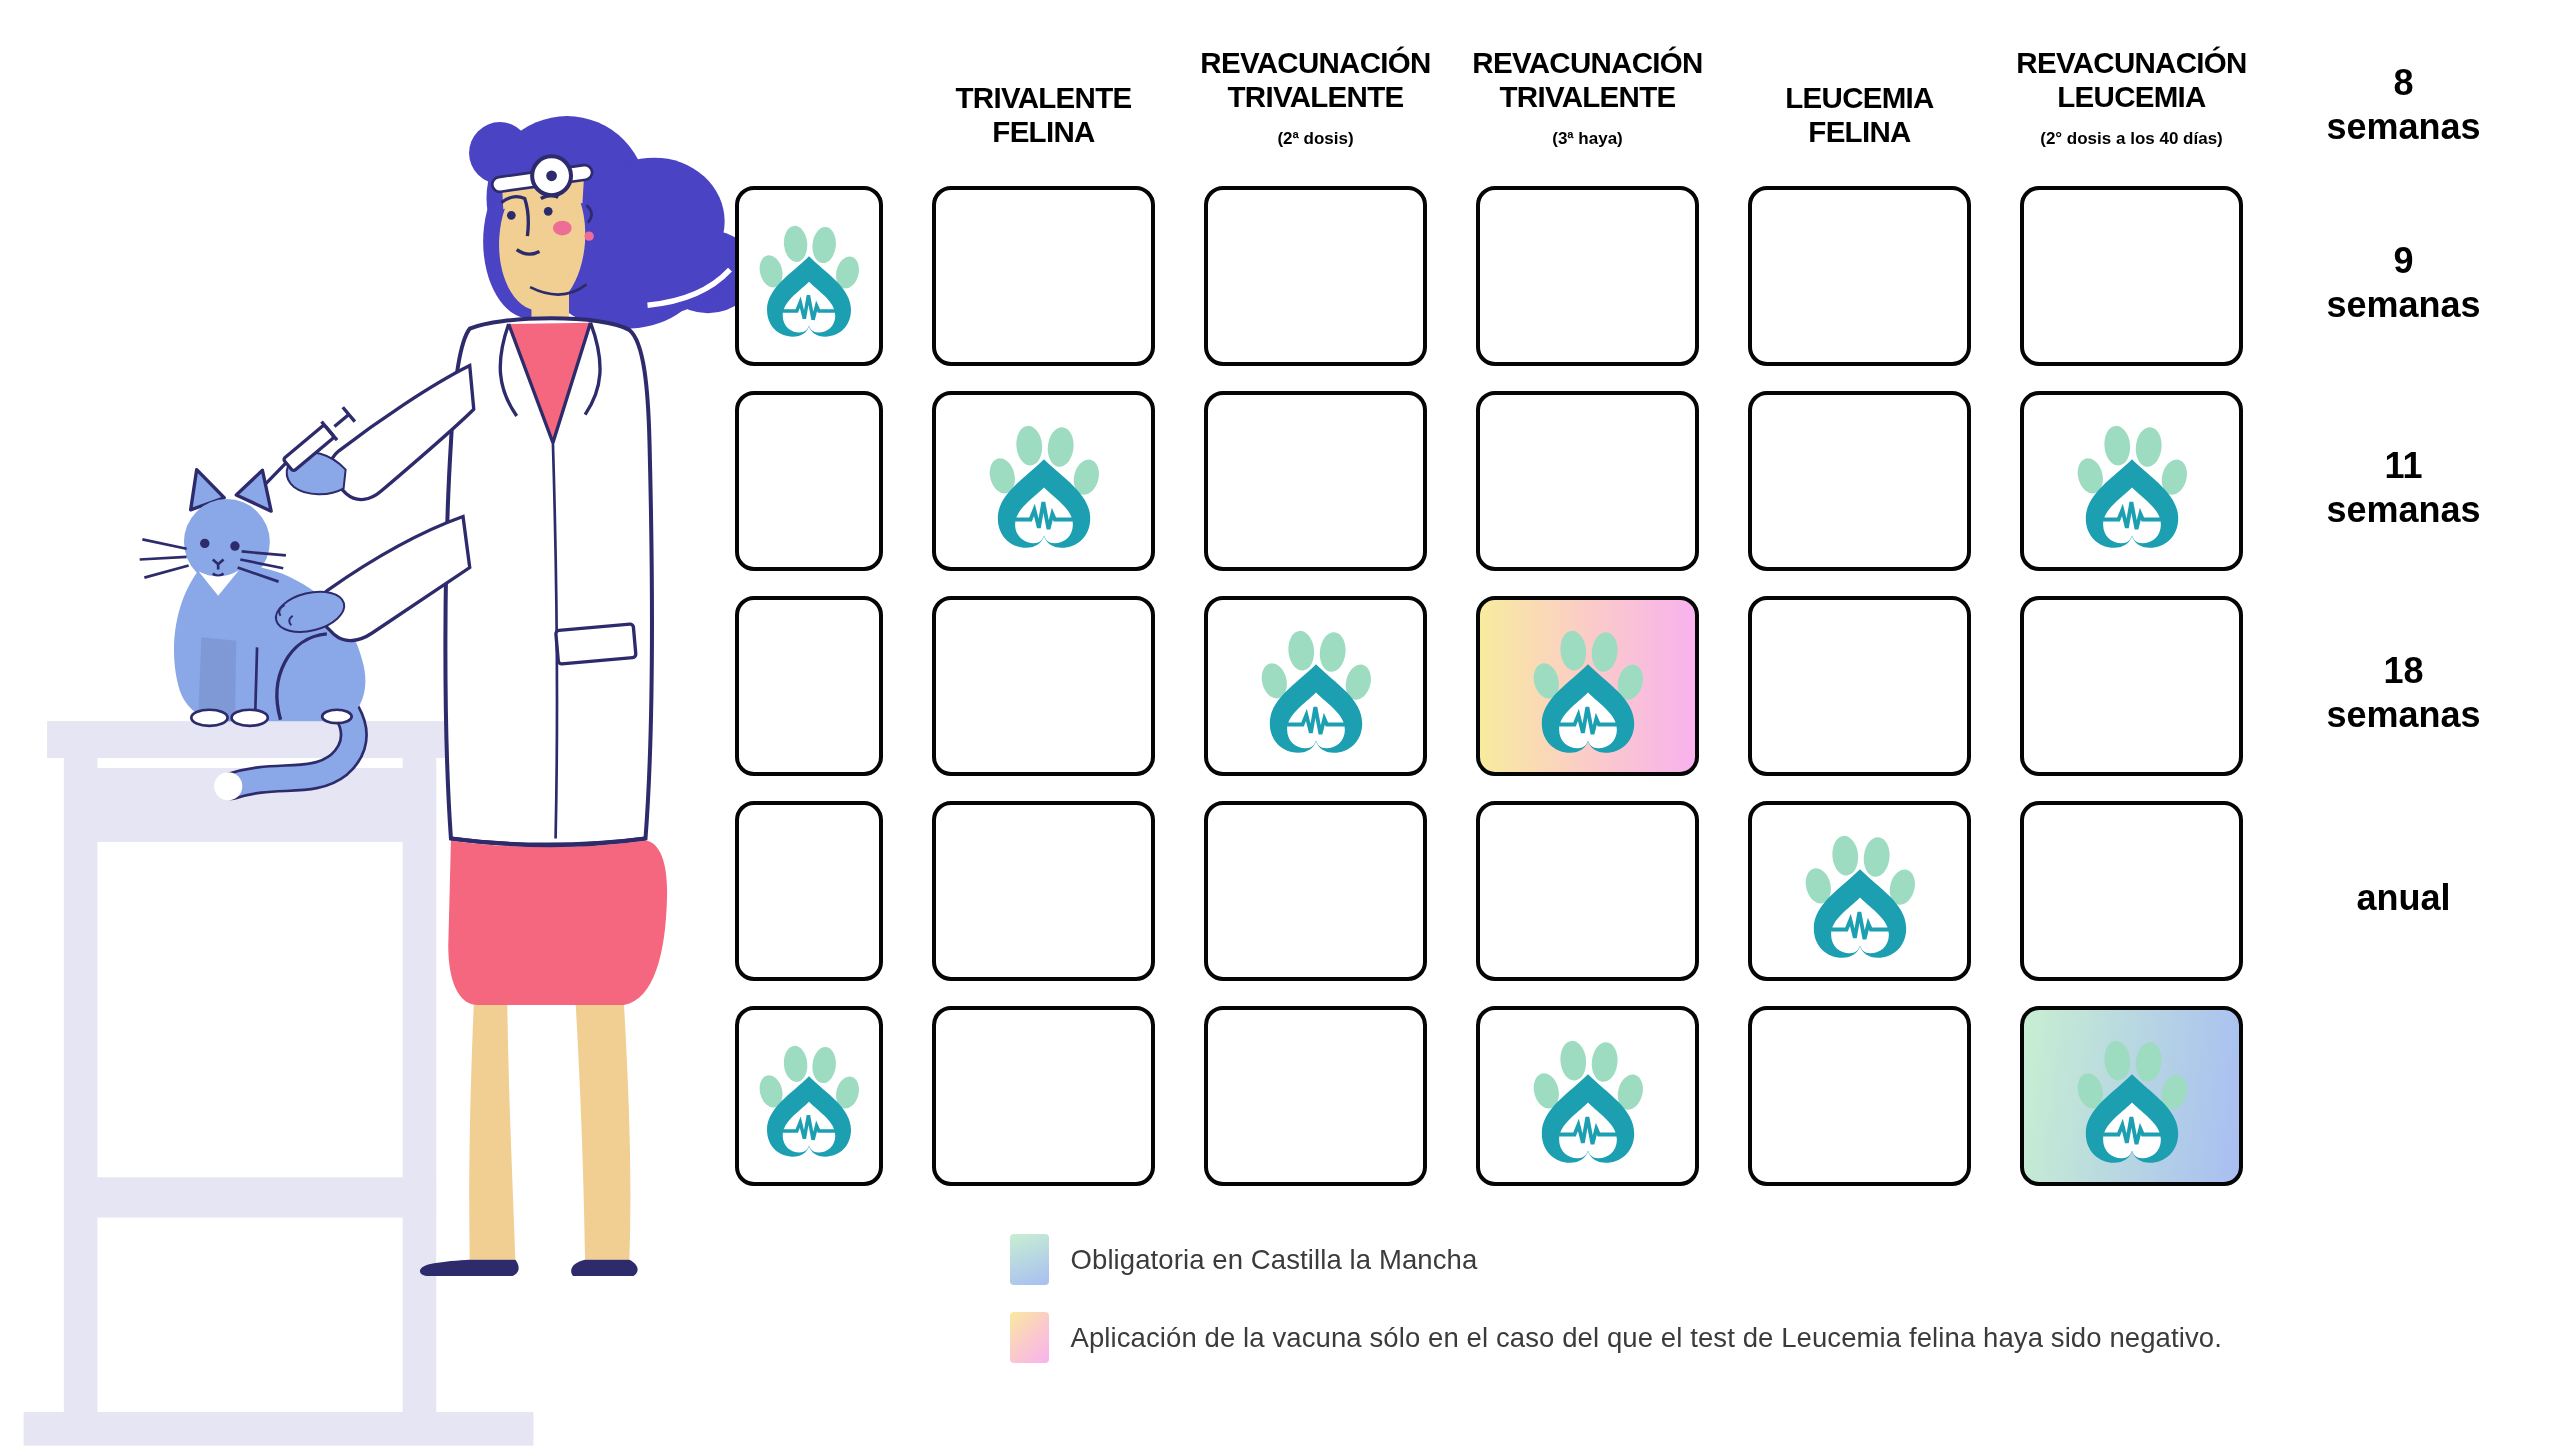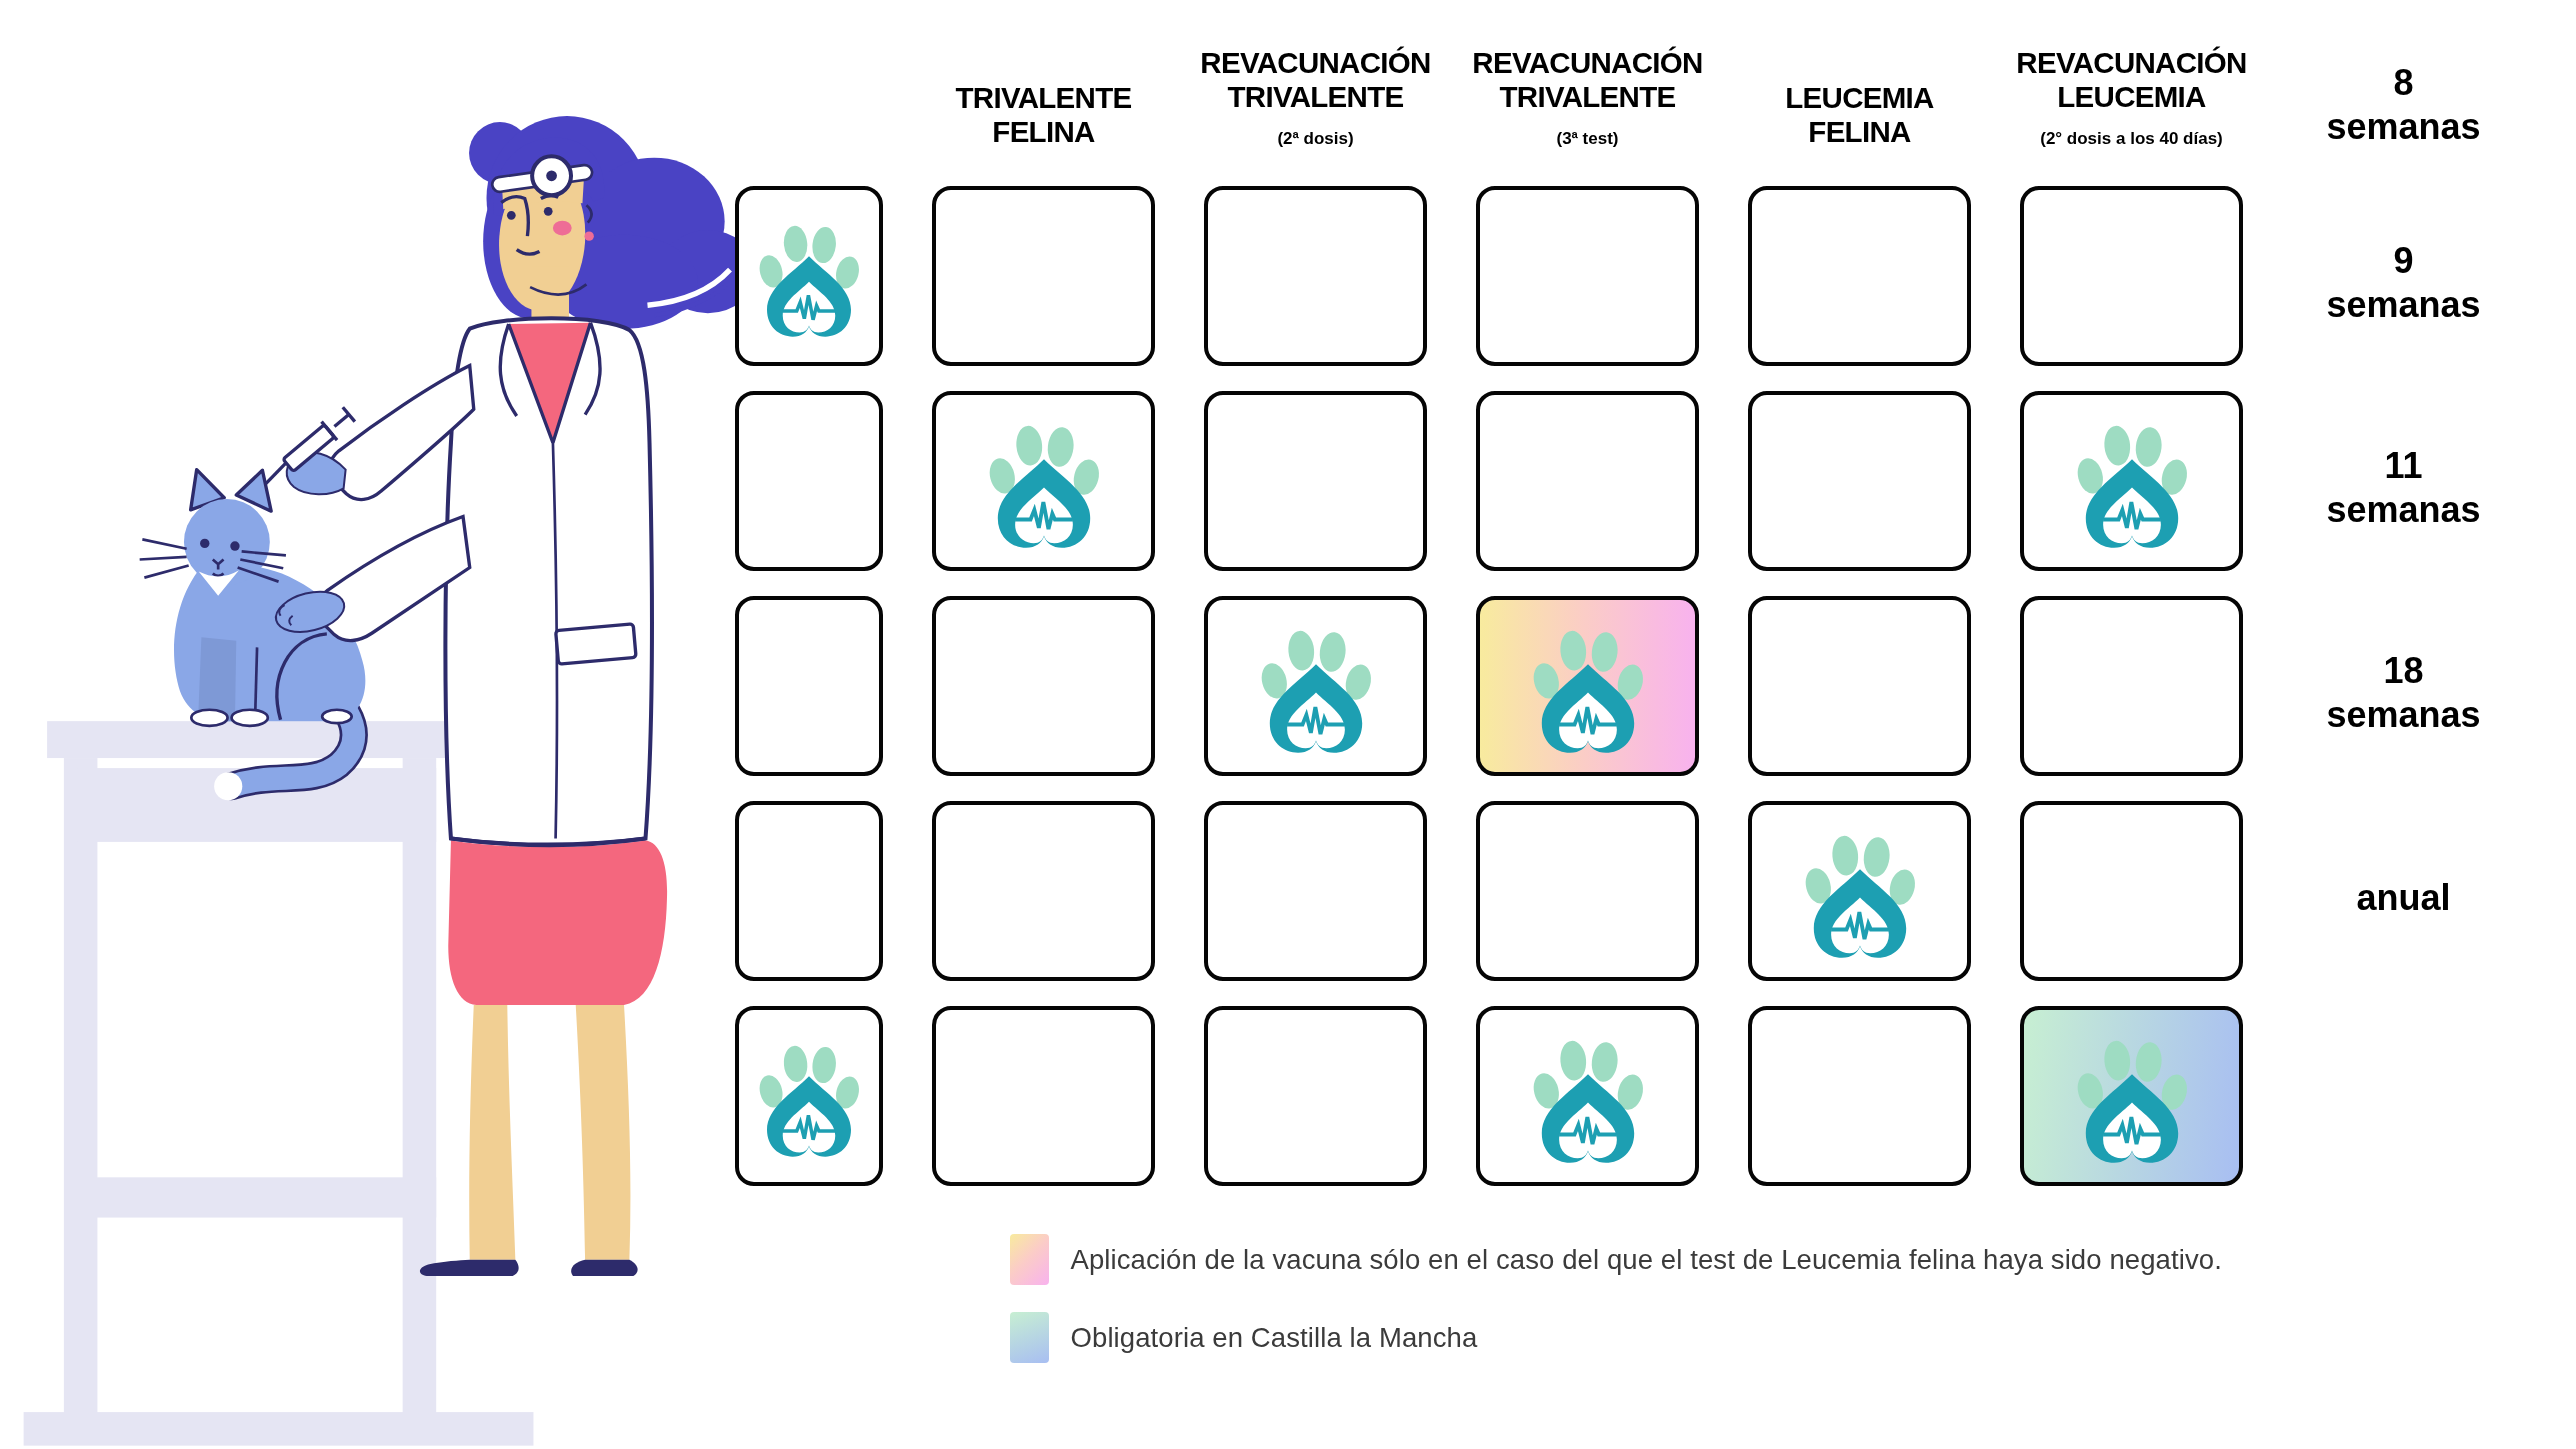--- a/index.html
+++ b/index.html
@@ -175,21 +175,21 @@
         <div class="col-title-line">FELINA</div>
       </div>
       <div class="col-header">
         <div class="col-title-line">REVACUNACIÓN</div>
         <div class="col-title-line">TRIVALENTE</div>
         <div class="col-sub">(2ª dosis)</div>
       </div>
       <div class="col-header">
         <div class="col-title-line">REVACUNACIÓN</div>
         <div class="col-title-line">TRIVALENTE</div>
-        <div class="col-sub">(3ª test)</div>
+        <div class="col-sub">(3ª haya)</div>
       </div>
       <div class="col-header">
         <div class="col-title-line">LEUCEMIA</div>
         <div class="col-title-line">FELINA</div>
       </div>
       <div class="col-header">
         <div class="col-title-line">REVACUNACIÓN</div>
         <div class="col-title-line">LEUCEMIA</div>
         <div class="col-sub">(2° dosis a los 40 días)</div>
       </div>
@@ -346,23 +346,23 @@
       <ellipse cx="186" cy="104" rx="19" ry="28" transform="rotate(14 186 104)"></ellipse>
     </g>
     <path fill="var(--teal)" d="M120 76 C150 106 192 130 192 168 C192 197 171 214 148 214 C133 214 123 206 120 196 C117 206 107 214 92 214 C69 214 48 197 48 168 C48 130 90 106 120 76 Z"></path>
     <path fill="#ffffff" d="M120 120 C138 138 165 154 165 178 C165 196 151 207 136 207 C127 207 122 202 120 195 C118 202 113 207 104 207 C89 207 75 196 75 178 C75 154 102 138 120 120 Z"></path>
     <path fill="none" stroke="var(--teal)" stroke-width="6" d="M75 170 L99 170 L105 155 L112 183 L119 143 L127 185 L133 161 L137 170 L165 170"></path>
   </svg>
       </div>
     </div>
 
   <div class="legend">
+    <div class="legend-row">
+      <span class="swatch cm"></span>
+      <span class="legend-text">Obligatoria en Castilla la Mancha</span>
+    </div>
     <div class="legend-row">
       <span class="swatch test"></span>
       <span class="legend-text">Aplicación de la vacuna sólo en el caso del que el test de Leucemia felina haya sido negativo.</span>
     </div>
-    <div class="legend-row">
-      <span class="swatch cm"></span>
-      <span class="legend-text">Obligatoria en Castilla la Mancha</span>
-    </div>
   </div>
 </div>
 
 
 </body></html>

